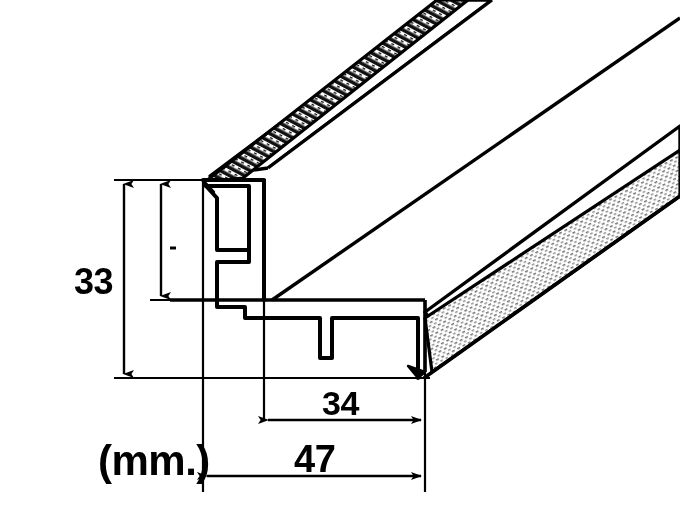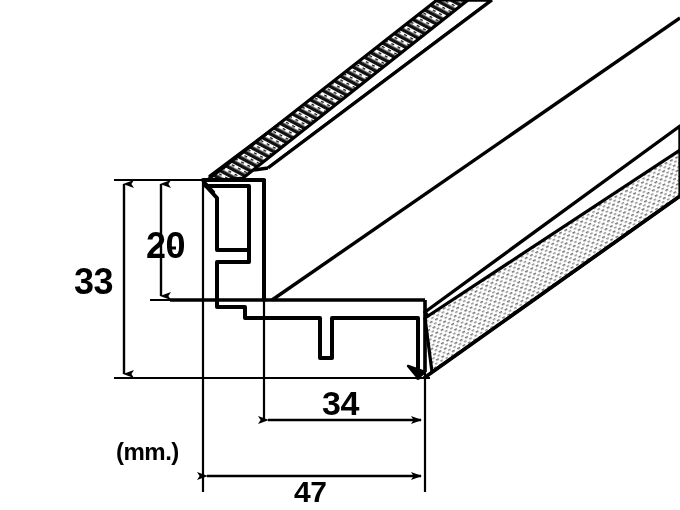--- a/index.html
+++ b/index.html
@@ -23,22 +23,22 @@
     font-family:"Liberation Sans", sans-serif;
     font-weight:bold;
     color:#000000;
     line-height:1;
     white-space:nowrap;
     letter-spacing:-0.5px;
   }
   #label-33{ left:74px;  top:264px; font-size:36px; }
   #label-20{ left:146px; top:228px; font-size:36px; }
   #label-34{ left:322px; top:386px; font-size:34px;text-align:center; }
-  #label-47{ left:294px; top:440px; font-size:30px;margin-top:37px; }
-  #label-unit{ left:98px; top:440px; font-size:24px;margin-left:18px; }
+  #label-47{ left:294px; top:440px; font-size:38px; }
+  #label-unit{ left:98px; top:440px; font-size:42px; }
 </style>
 </head>
 <body>
 
 <div id="stage">
 
   <svg id="drawing" viewBox="0 0 680 510" xmlns="http://www.w3.org/2000/svg">
 
     <defs>
 
@@ -150,21 +150,20 @@
 
       <line x1="268" y1="420" x2="421" y2="420" stroke="#000000" stroke-width="2.4" marker-start="url(#arrowLf)" marker-end="url(#arrowRt)"></line>
 
       <line x1="207" y1="476" x2="421" y2="476" stroke="#000000" stroke-width="2.4" marker-start="url(#arrowLf)" marker-end="url(#arrowRt)"></line>
     </g>
 
   </svg>
 
   <div class="dim-text" id="label-33">33</div>
 
-  <div class="dim-text" id="label-20">20</div>
 
   <div class="dim-text" id="label-34">34</div>
 
   <div class="dim-text" id="label-47">47</div>
 
   <div class="dim-text" id="label-unit">(mm.)</div>
 
 </div>
 
 </body></html>

